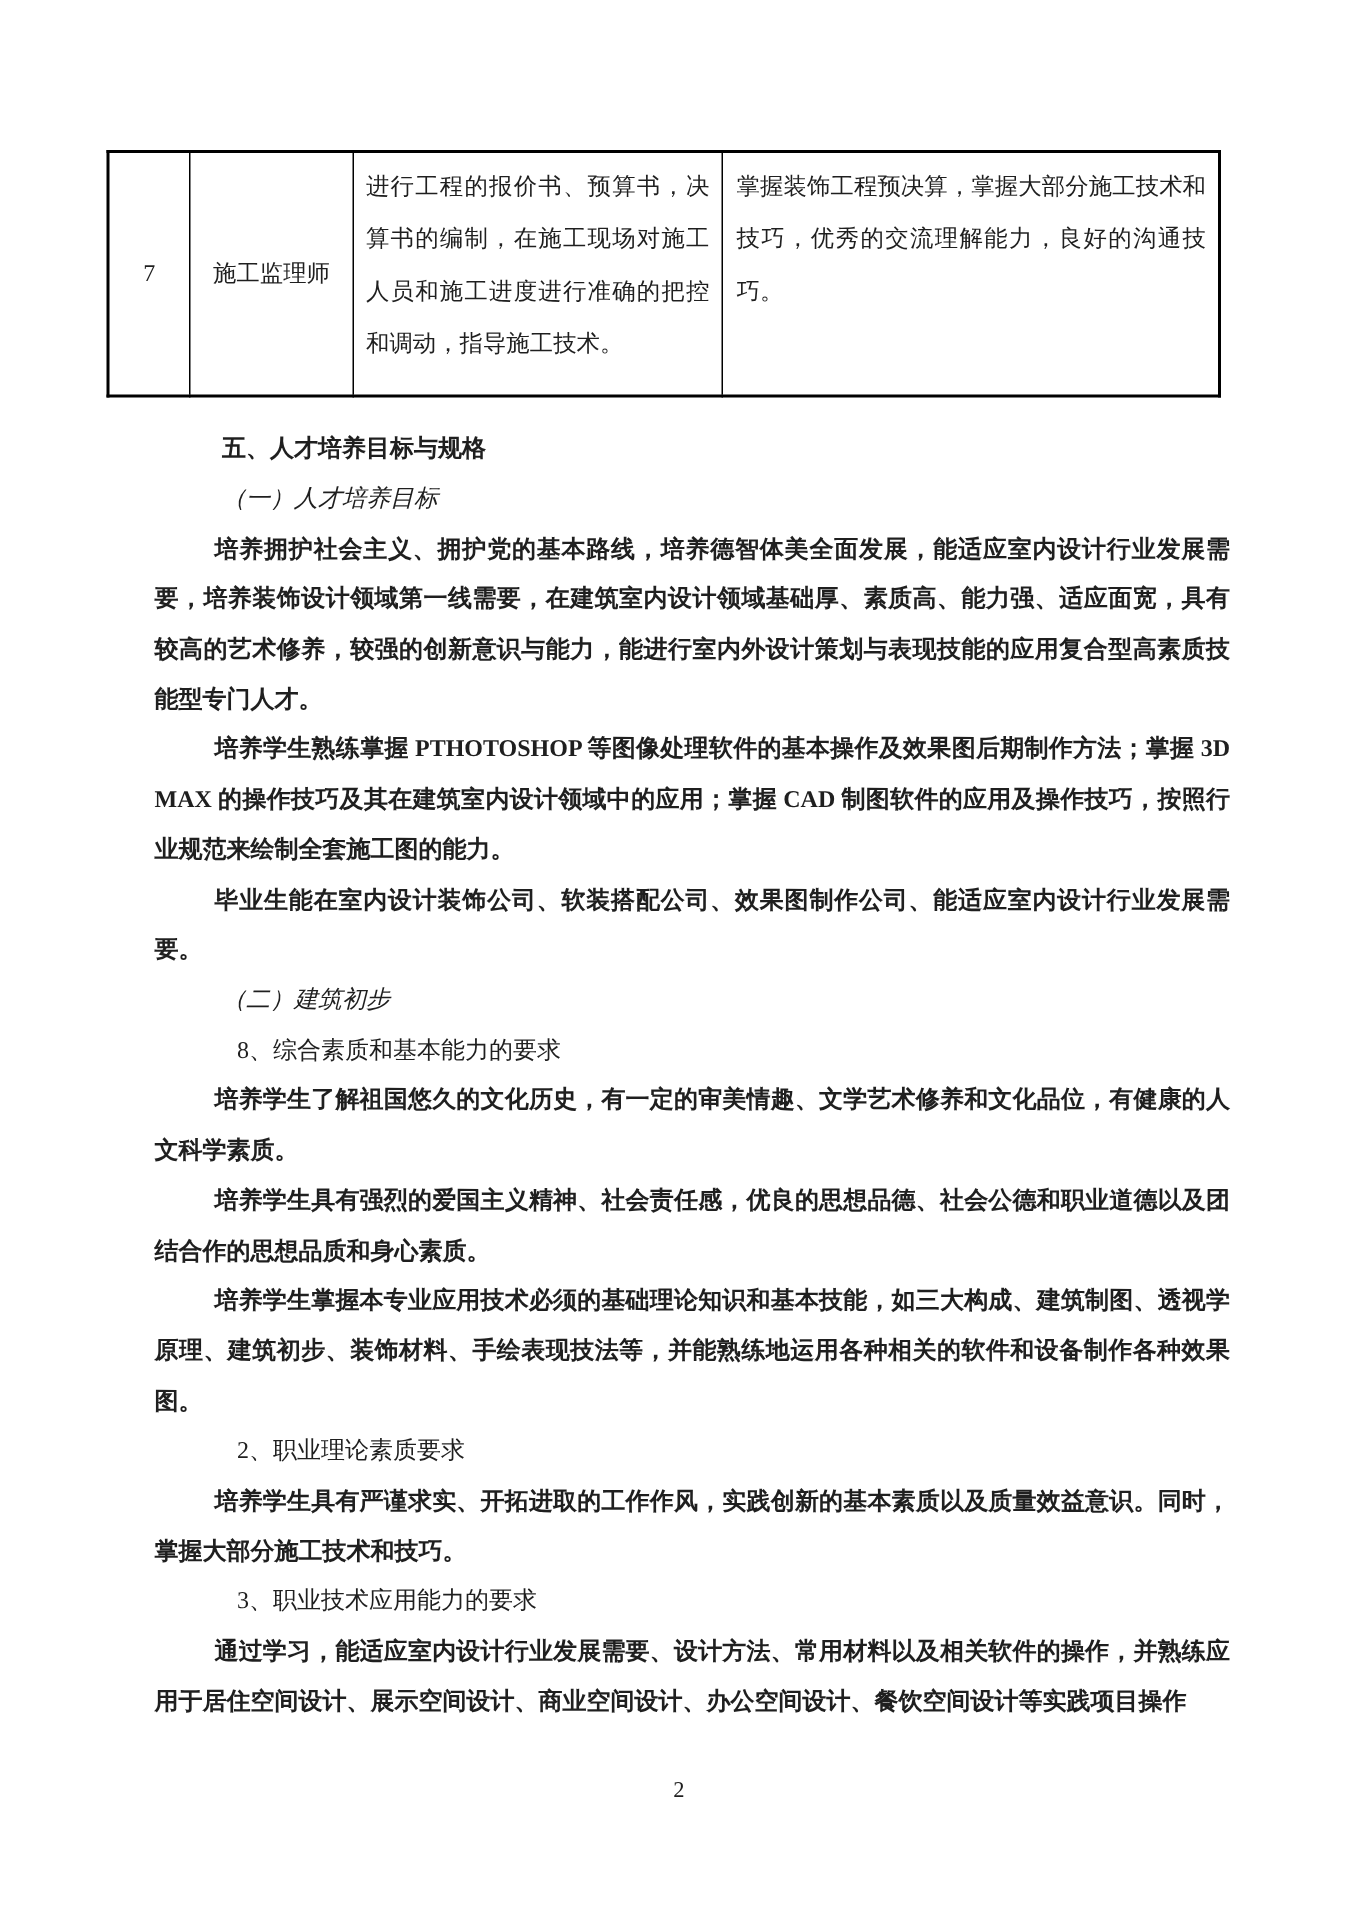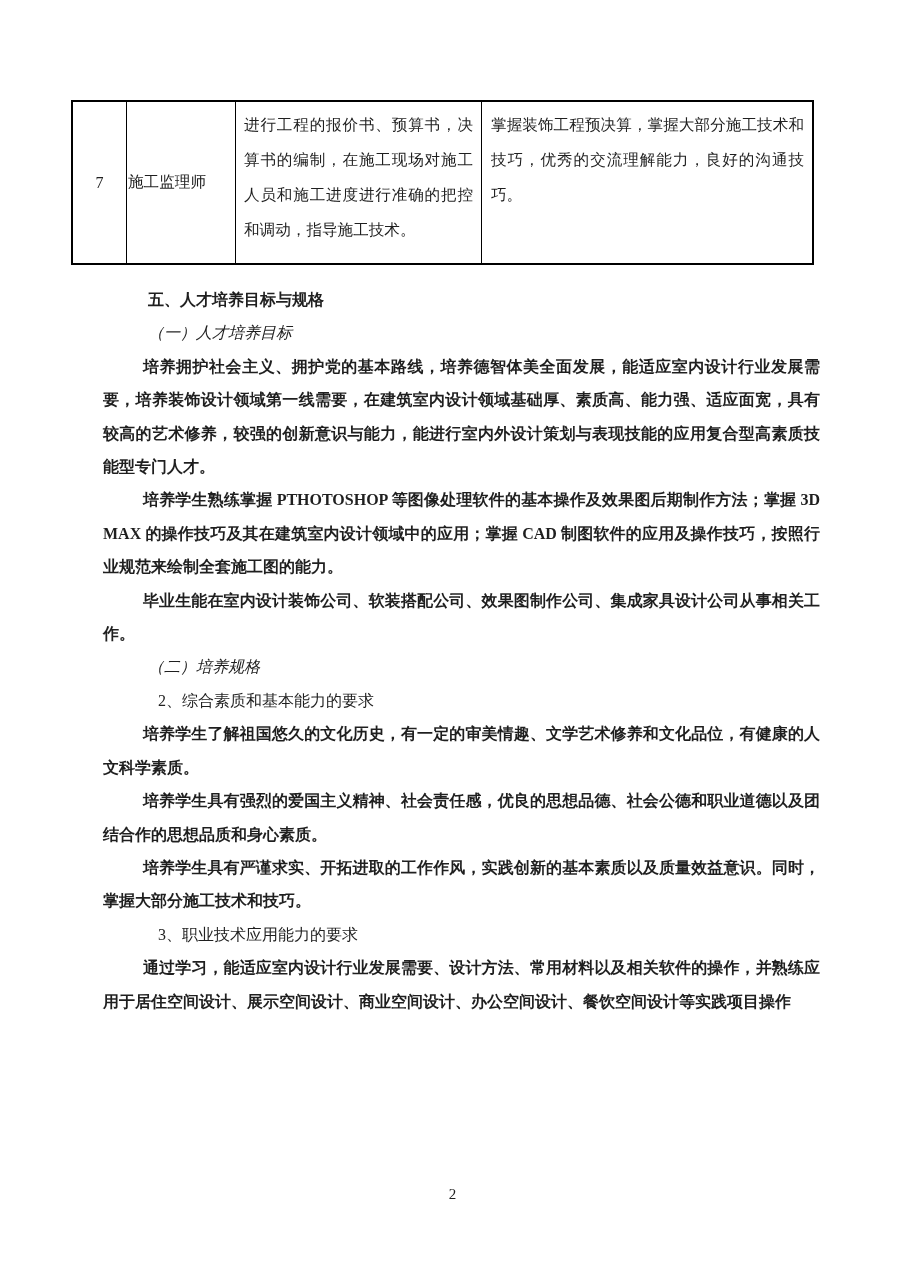--- a/index.html
+++ b/index.html
@@ -14,21 +14,21 @@
 
   
   table.job-table {
     position:absolute; left:71px; top:100px;
     border-collapse:collapse; table-layout:fixed;
     border:2px solid #000;
     font-size:15.6px;
   }
   table.job-table td { border:1px solid #000; }
   td.c1 { width:51px;  text-align:center; vertical-align:middle; font-size:16px; }
-  td.c2 { width:106px; vertical-align:middle; }
+  td.c2 { width:106px; text-align:center; vertical-align:middle; }
   td.c3 { width:229px; vertical-align:top; text-align:justify;
           padding:5px 8px 15px 8px; line-height:35px; height:141px; }
   td.c4 { width:313px; vertical-align:top; text-align:justify;
           padding:5px 8px 0 9px; line-height:35px; }
 
   
   .content {
     position:absolute; left:103px; top:283px; width:717px;
     font-size:16px; line-height:33.4px;
     text-align:justify;
@@ -59,25 +59,27 @@
       <td class="c4">掌握装饰工程预决算，掌握大部分施工技术和技巧，优秀的交流理解能力，良好的沟通技巧。</td>
     </tr>
   </tbody>
     </table>
 
   <div class="content">
     <p class="blk-heading">五、人才培养目标与规格</p>
     <p class="blk-sub">（一）人才培养目标</p>
     <p class="blk-para">培养拥护社会主义、拥护党的基本路线，培养德智体美全面发展，能适应室内设计行业发展需要，培养装饰设计领域第一线需要，在建筑室内设计领域基础厚、素质高、能力强、适应面宽，具有较高的艺术修养，较强的创新意识与能力，能进行室内外设计策划与表现技能的应用复合型高素质技能型专门人才。</p>
     <p class="blk-para">培养学生熟练掌握 PTHOTOSHOP 等图像处理软件的基本操作及效果图后期制作方法；掌握 3D MAX 的操作技巧及其在建筑室内设计领域中的应用；掌握 CAD 制图软件的应用及操作技巧，按照行业规范来绘制全套施工图的能力。</p>
-    <p class="blk-para">毕业生能在室内设计装饰公司、软装搭配公司、效果图制作公司、集成家具设计公司从事相关工作。</p>
-    <p class="blk-sub">（二）培养规格</p>
-    <p class="blk-num">2、综合素质和基本能力的要求</p>
+    <p class="blk-para">毕业生能在室内设计装饰公司、软装搭配公司、效果图制作公司、能适应室内设计行业发展需要。</p>
+    <p class="blk-sub">（二）建筑初步</p>
+    <p class="blk-num">8、综合素质和基本能力的要求</p>
     <p class="blk-para">培养学生了解祖国悠久的文化历史，有一定的审美情趣、文学艺术修养和文化品位，有健康的人文科学素质。</p>
     <p class="blk-para">培养学生具有强烈的爱国主义精神、社会责任感，优良的思想品德、社会公德和职业道德以及团结合作的思想品质和身心素质。</p>
+    <p class="blk-para">培养学生掌握本专业应用技术必须的基础理论知识和基本技能，如三大构成、建筑制图、透视学原理、建筑初步、装饰材料、手绘表现技法等，并能熟练地运用各种相关的软件和设备制作各种效果图。</p>
+    <p class="blk-num">2、职业理论素质要求</p>
     <p class="blk-para">培养学生具有严谨求实、开拓进取的工作作风，实践创新的基本素质以及质量效益意识。同时，掌握大部分施工技术和技巧。</p>
     <p class="blk-num">3、职业技术应用能力的要求</p>
     <p class="blk-para">通过学习，能适应室内设计行业发展需要、设计方法、常用材料以及相关软件的操作，并熟练应用于居住空间设计、展示空间设计、商业空间设计、办公空间设计、餐饮空间设计等实践项目操作</p>
   </div>
 
   <div class="footer">2</div>
 
 </div>
 
 </body></html>

